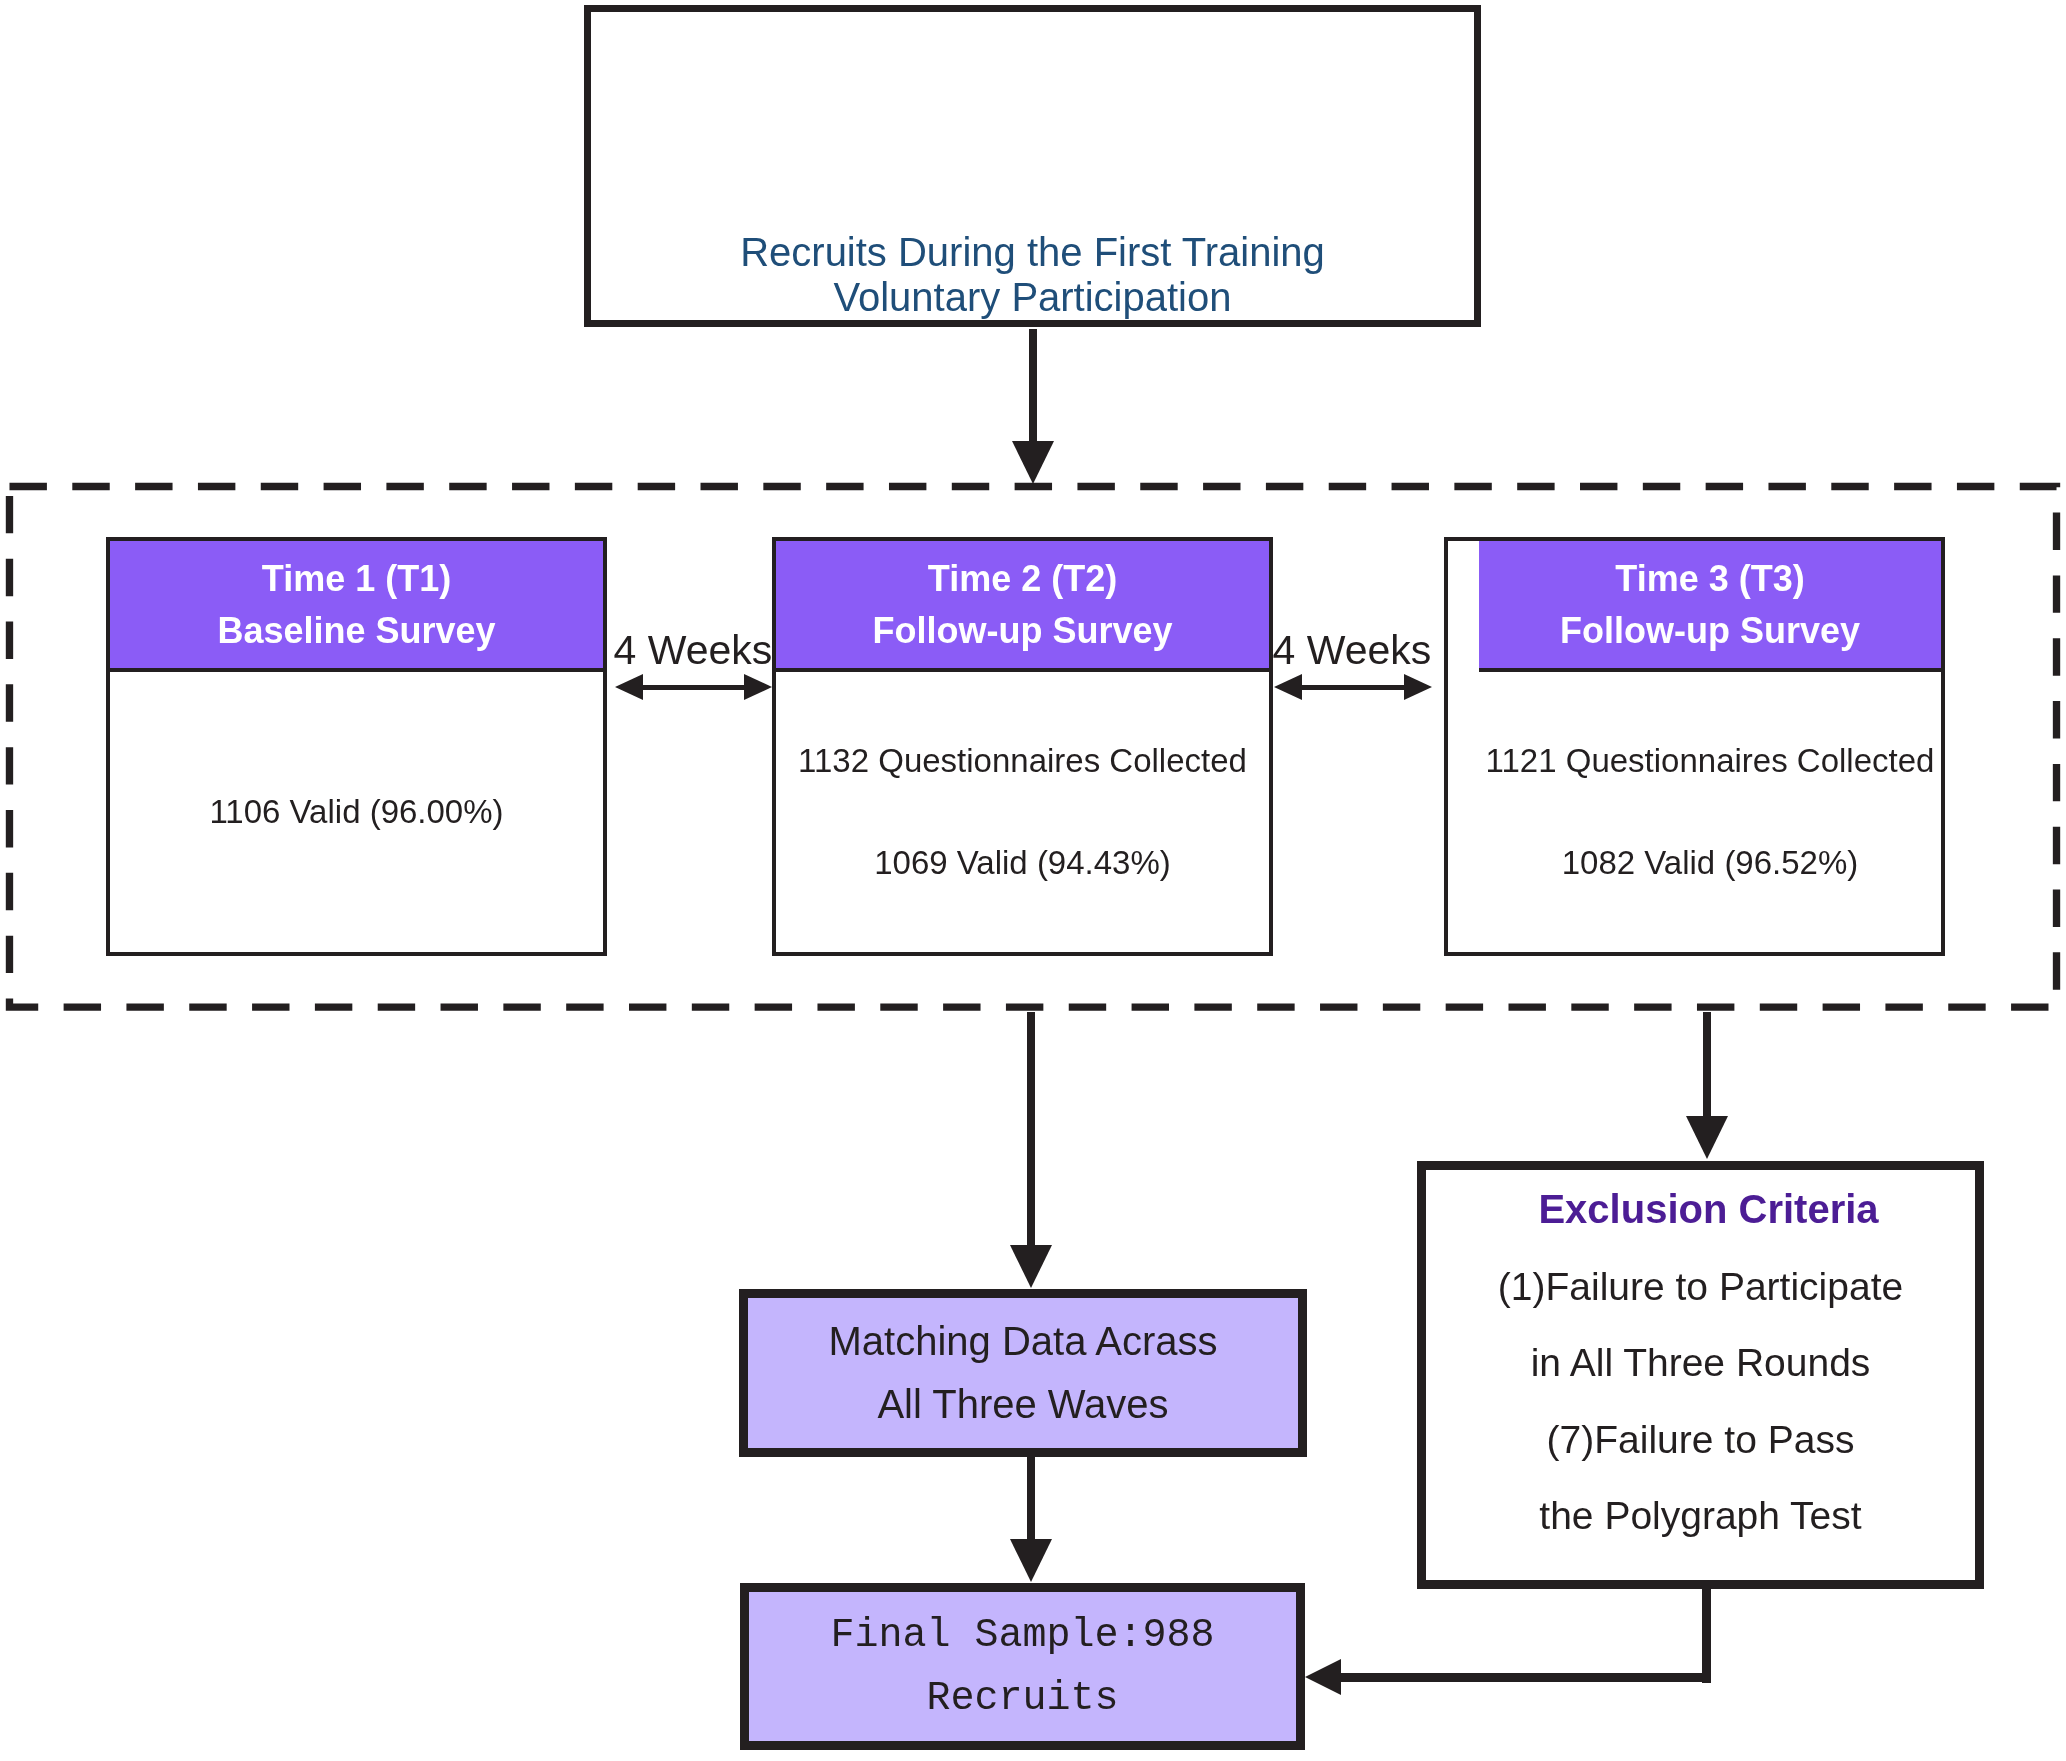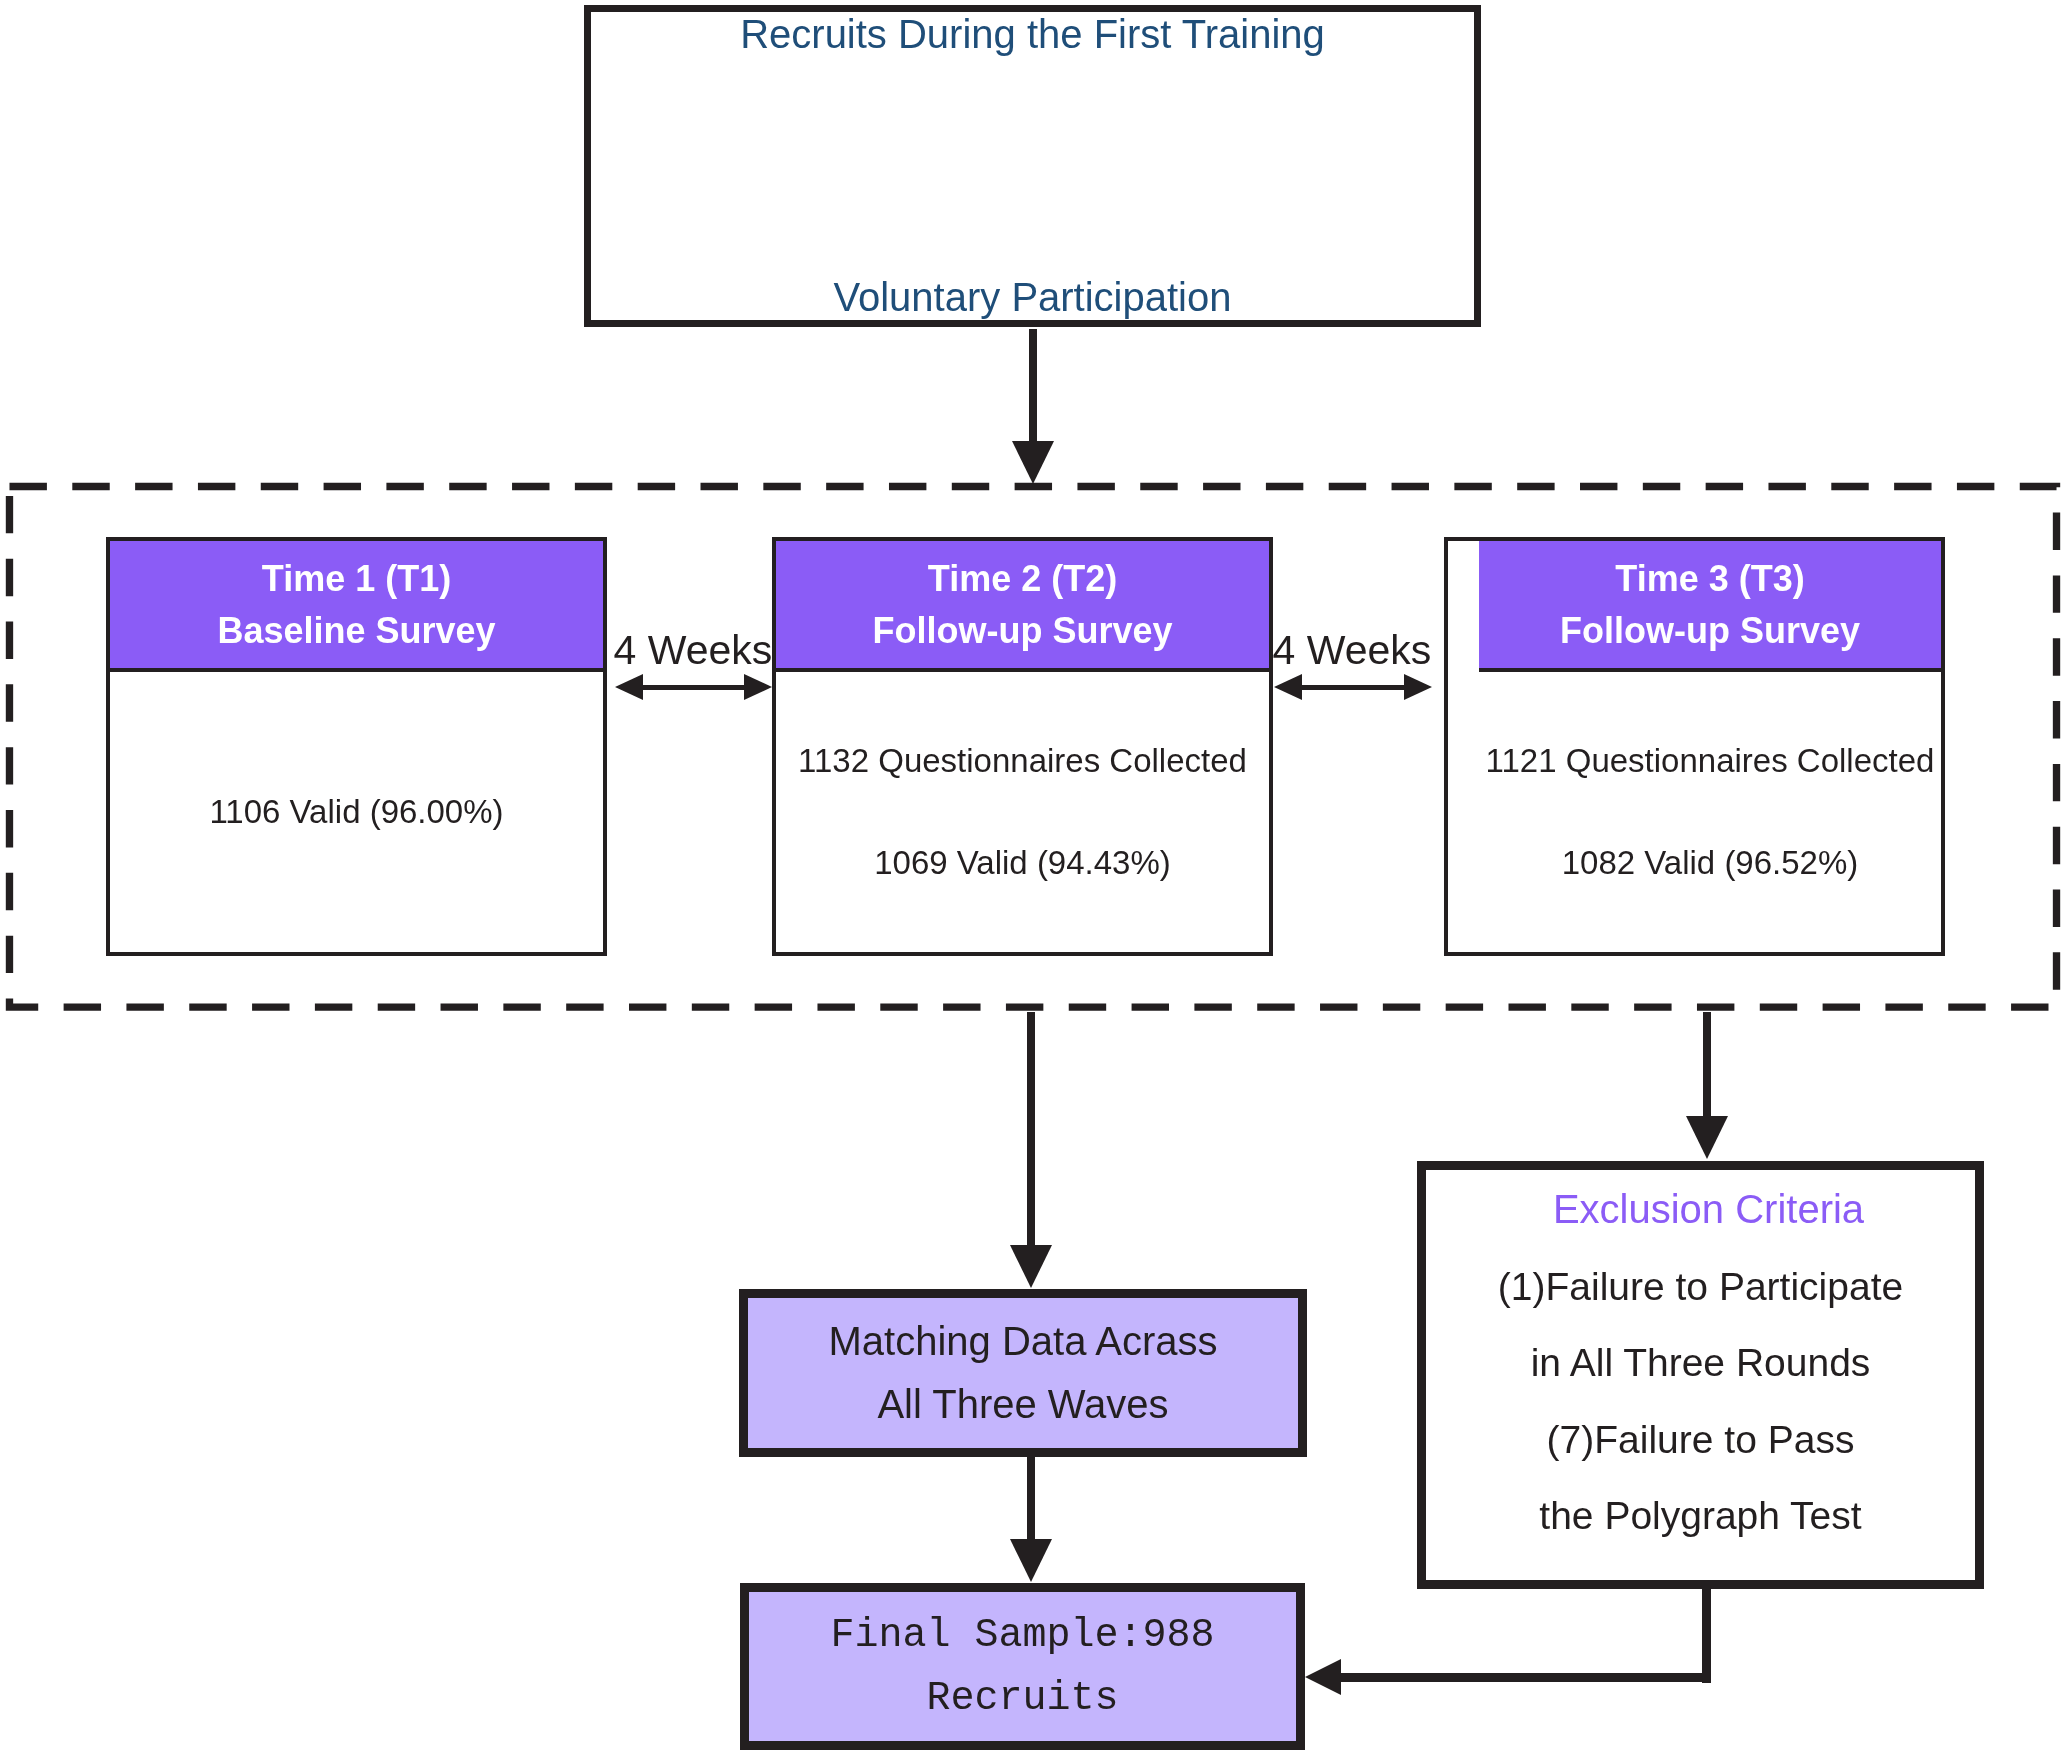--- a/index.html
+++ b/index.html
@@ -10,21 +10,21 @@
     background:#ffffff;
     font-family:"Liberation Sans", sans-serif;
     color:#231F20;
     overflow:hidden;
   }
   .abs{position:absolute;}
   
   .top-box{
     left:584px; top:5.3px; width:897px; height:322px;
     border:7.4px solid #231F20; box-sizing:border-box;
-    display:flex; flex-direction:column; justify-content:space-between;
+    display:flex; flex-direction:column; justify-content:flex-end;
     align-items:center; text-align:center;
     color:#1F4E79; font-size:40px;
   }
   .wave-box{
     top:537px; width:501px; height:419px;
     border:4.7px solid #231F20; box-sizing:border-box;
     display:flex; flex-direction:column;
     background:#ffffff;
   }
   .wave-header{
@@ -46,21 +46,21 @@
     border:9.4px solid #231F20; box-sizing:border-box; background:#c4b5fd;
     display:flex; flex-direction:column; justify-content:center; align-items:center;
     text-align:center; font-size:40px; line-height:63px;
   }
   .exclusion-box{
     left:1417px; top:1161px; width:567px; height:428px;
     border:9.4px solid #231F20; box-sizing:border-box; background:#ffffff;
     display:flex; flex-direction:column; align-items:center; text-align:center;
   }
   .exclusion-title{
-    margin-top:17.4px; color:#8b5cf6; font-weight:normal; font-size:40px; flex:0 0 auto;margin-left:16px;
+    margin-top:17.4px; color:#4c1d95; font-weight:bold; font-size:40px; flex:0 0 auto;margin-left:16px;
   }
   .exclusion-lines{
     flex:1 1 auto; align-self:stretch;
     display:flex; flex-direction:column; justify-content:space-evenly; align-items:center;
     font-size:39px; padding-bottom:9.4px;
   }
   
   .shaft{background:#231F20;}
   .head-down{width:0;height:0;border-left:21px solid transparent;border-right:21px solid transparent;border-top:43px solid #231F20;}
   .head-left{width:0;height:0;border-top:18.7px solid transparent;border-bottom:18.7px solid transparent;border-right:36px solid #231F20;}

